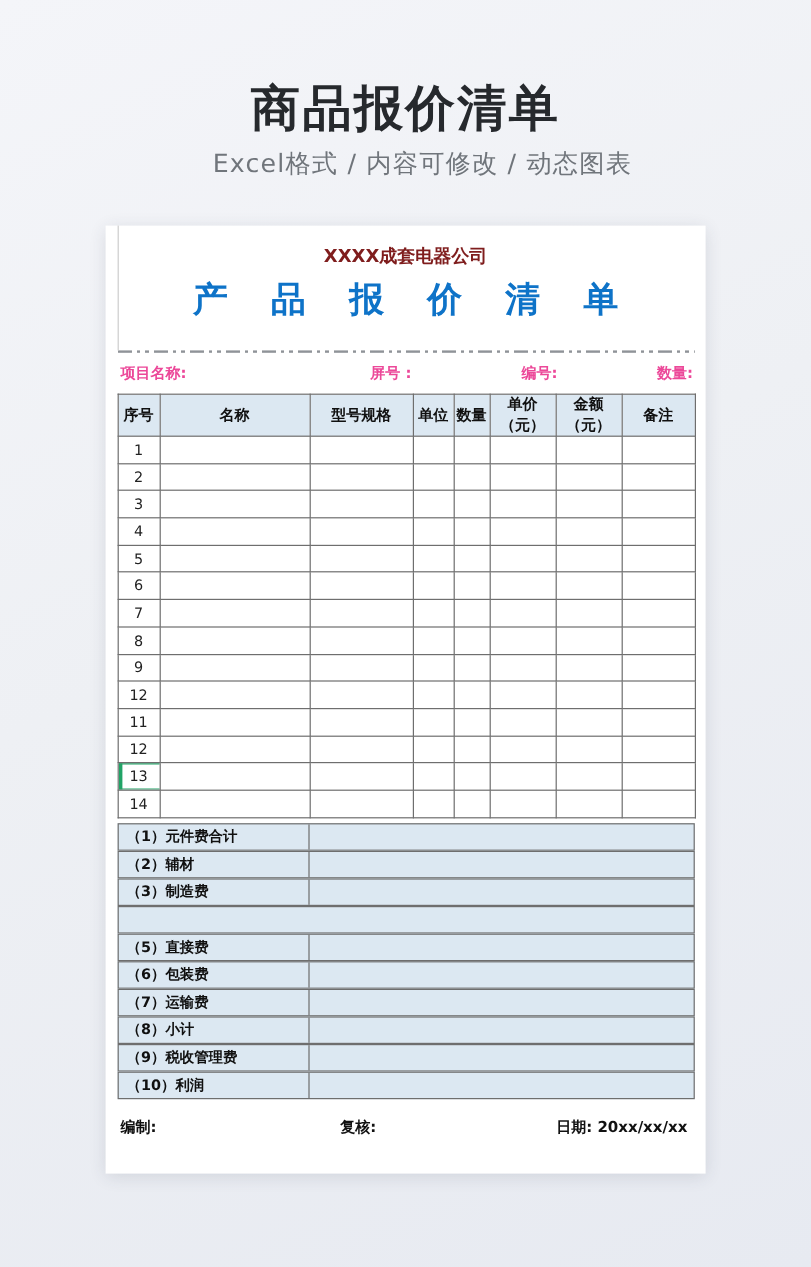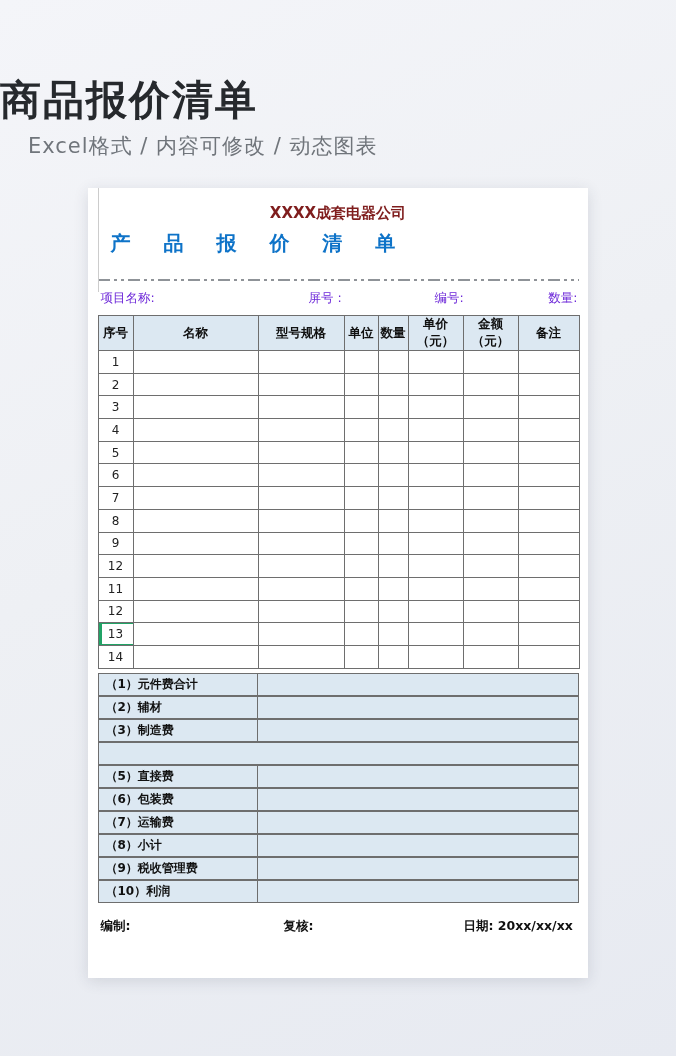--- a/index.html
+++ b/index.html
@@ -2,38 +2,38 @@
 <html><head>
 <meta charset="utf-8">
 <style>
   html,body{margin:0;padding:0;}
   body{
     width:676px;height:1056px;position:relative;overflow:hidden;
     font-family:"DejaVu Sans","Liberation Sans",sans-serif;
     background:linear-gradient(155deg,#f4f5f9 0%,#eef0f4 45%,#e7eaf1 100%);
   }
   
-  .page-header{position:absolute;top:10px;left:0;width:676px;text-align:left;}
+  .page-header{position:absolute;top:0;left:0;width:676px;text-align:center;}
   .page-title{margin:68px 0 0 0;font-size:41px;line-height:1.1;font-weight:800;color:#26292d;letter-spacing:2px;}
   .page-subtitle{margin-top:9px;font-size:21px;color:#70757b;letter-spacing:1px;padding-left:28px;}
   
   .sheet{
     position:absolute;left:88px;top:188px;width:500px;height:790px;
     background:#ffffff;box-shadow:0 3px 14px rgba(50,60,80,.14);
     box-sizing:border-box;
   }
   .sheet-inner{position:relative;width:481px;margin:0 auto;height:100%;}
   .colA-line{position:absolute;left:0;top:0;width:1px;height:104px;background:#cccccc;}
   .company{padding-top:16px;text-align:center;font-size:15px;font-weight:600;color:#7f1d1d;}
-  .doc-title{margin-top:7px;font-size:20px;font-weight:700;color:#0e73c8;letter-spacing:13px;text-indent:13px;}
+  .doc-title{margin-top:7px;text-align:center;font-size:29px;font-weight:700;color:#0e73c8;letter-spacing:13px;text-indent:13px;}
   .cut-line{
     margin-top:22px;height:2px;
     background:repeating-linear-gradient(90deg,#8f9398 0 12px,transparent 12px 16px,#8f9398 16px 19px,transparent 19px 23px,#8f9398 23px 26px,transparent 26px 30px);
   }
-  .info-row{position:relative;height:34px;font-size:12.5px;font-weight:400;color:#6d28d9;}
+  .info-row{position:relative;height:34px;font-size:12.5px;font-weight:700;color:#ec4899;}
   .info-row span{position:absolute;top:9px;}
   .info-1{left:3px;} .info-2{left:211px;} .info-3{left:337px;} .info-4{right:1px;}
   
   table.quote{border-collapse:collapse;table-layout:fixed;width:481px;}
   table.quote th,table.quote td{border:1px solid #6e6e6e;padding:0;overflow:hidden;}
   table.quote th{height:34px;background:#dce8f2;font-size:12.5px;font-weight:700;color:#101010;}
   table.quote td{height:21.7px;font-size:12px;color:#222;text-align:center;background:#ffffff;}
   td.sel{box-shadow:inset 3px 0 0 #21a366, inset 0 1px 0 #21a366, inset 0 -1px 0 #21a366;}
   
   .summary{margin-top:4px;}

